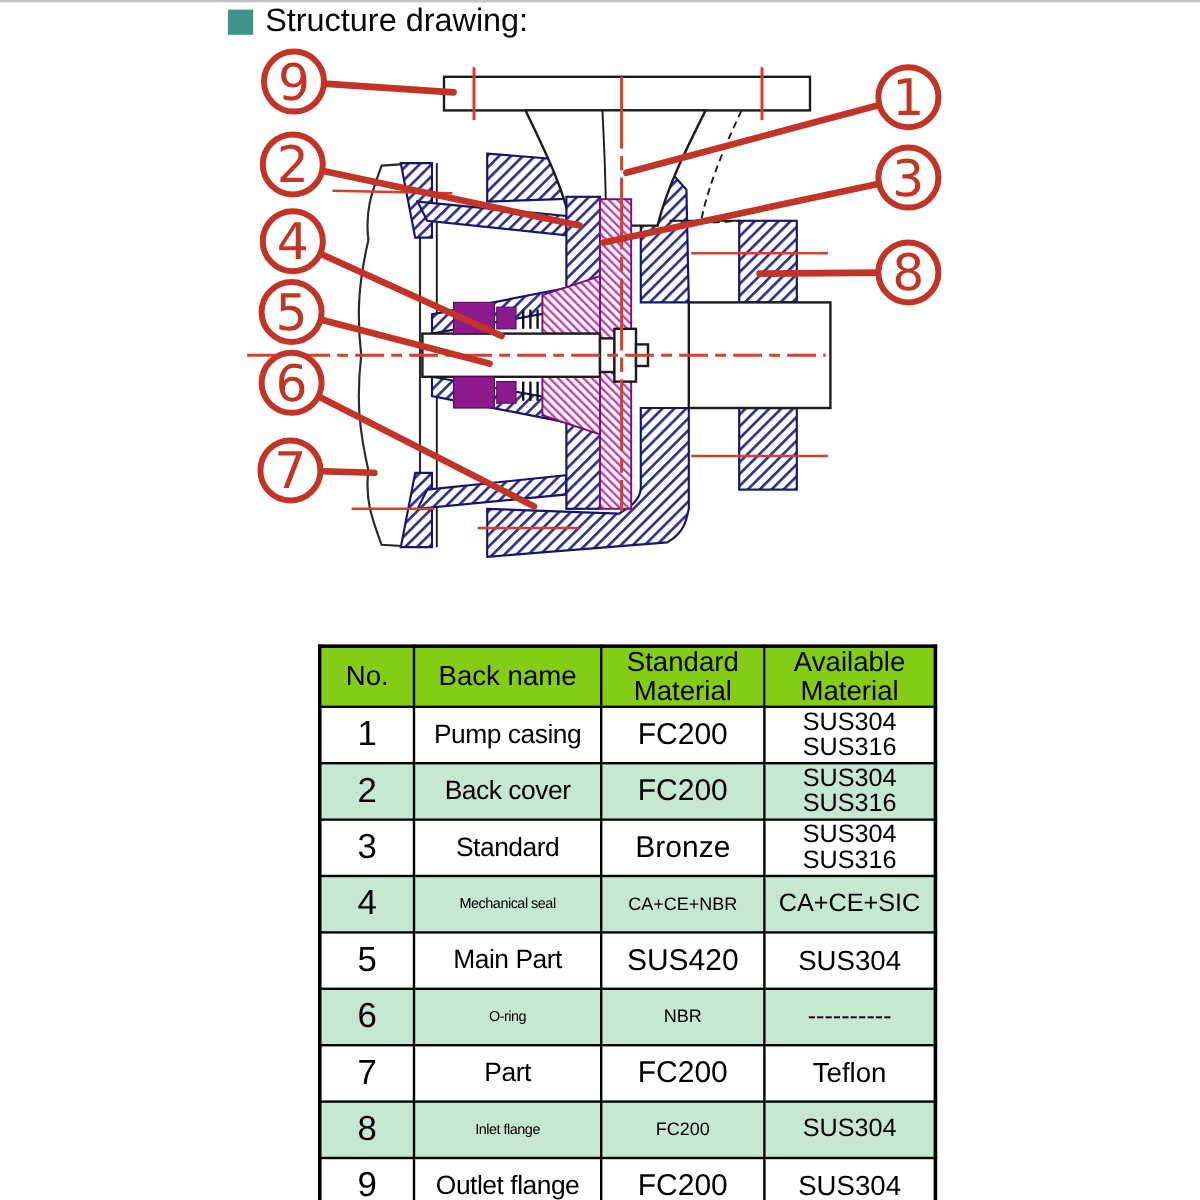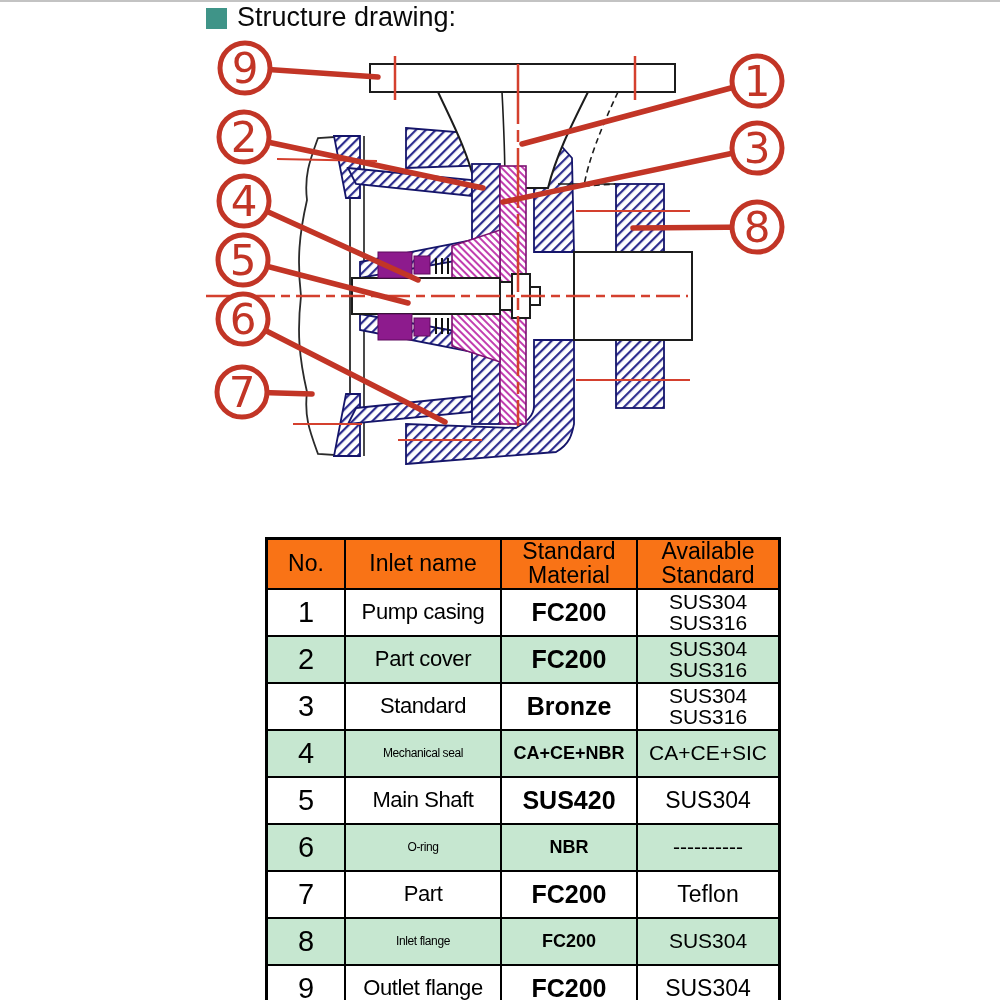--- a/index.html
+++ b/index.html
@@ -2,45 +2,45 @@
 <html><head>
 <meta charset="utf-8">
 <style>
   html,body{margin:0;padding:0;}
   body{
     width:1000px;height:1000px;background:#ffffff;position:relative;overflow:hidden;
     font-family:"Liberation Sans", sans-serif;color:#000;
   }
   .top-edge{position:absolute;top:0;left:0;width:1000px;height:2px;background:#c3c3c3;}
   
-  .title-row{position:absolute;left:206px;top:2px;display:flex;align-items:center;height:30px;text-align:center;}
+  .title-row{position:absolute;left:190px;top:2px;display:flex;align-items:center;height:30px;text-align:center;}
   .bullet{width:21px;height:21px;background:#3f9488;margin-right:10px;margin-top:2px;}
   .title-text{font-size:27px;color:#0a0a0a;}
   
   .drawing{position:absolute;left:0;top:0;width:1000px;height:532px;}
   
   table.parts{
     position:absolute;left:265px;top:537px;width:488px;
     border-collapse:collapse;table-layout:fixed;
     border:3px solid #000;
   }
   table.parts th, table.parts td{
     border:2px solid #000;text-align:center;vertical-align:middle;
     padding:0 2px;white-space:pre-line;overflow:hidden;
   }
-  table.parts th{background:#f97316;font-weight:normal;font-size:23px;line-height:1.04;height:46px;}
+  table.parts th{background:#84cc16;font-weight:normal;font-size:23px;line-height:1.04;height:46px;}
   table.parts td{height:45px;background:#ffffff;}
   tr.shaded td{background:#c6e7d0;}
   td.c-no{font-size:29px;}
   td.c-part{font-size:22px;letter-spacing:-0.4px;white-space:nowrap;}
-  td.c-std{font-size:25px;font-weight:bold;}
+  td.c-std{font-size:25px;}
   td.c-avail{font-size:23px;}
   td.two-line{font-size:21px !important;line-height:1.02;white-space:pre-line;}
   tr.small td.c-part{font-size:12px;}
-  tr.small td.c-std{font-size:18px;}
+  tr.small td.c-std{font-size:15px;}
   tr.small td.c-avail{font-size:21px;}
   .col0{width:72px;} .col1{width:150px;} .col2{width:130px;} .col3{width:136px;}
 </style>
 </head>
 <body>
 
 <div class="top-edge"></div>
 
 <div class="title-row">
   <div class="bullet"></div>
@@ -181,58 +181,58 @@
         <circle cx="245" cy="68" r="25" fill="#ffffff" stroke="#c23526" stroke-width="5"></circle>
         <text x="245" y="83" text-anchor="middle" fill="#c23526" font-size="42" class="callout-num">9</text>
       </g>
     </g>
 </svg>
 
 <table class="parts">
   <thead>
     <tr id="header-row">
         <th class="col0">No.</th>
-        <th class="col1">Inlet name</th>
+        <th class="col1">Back name</th>
         <th class="col2">Standard
 Material</th>
         <th class="col3">Available
-Standard</th>
+Material</th>
       </tr>
   </thead>
   <tbody id="table-body">
       <tr>
         <td class="c-no">1</td>
         <td class="c-part">Pump casing</td>
         <td class="c-std">FC200</td>
         <td class="c-avail two-line">SUS304
 SUS316</td>
       </tr>
       <tr class="shaded">
         <td class="c-no">2</td>
-        <td class="c-part">Part cover</td>
+        <td class="c-part">Back cover</td>
         <td class="c-std">FC200</td>
         <td class="c-avail two-line">SUS304
 SUS316</td>
       </tr>
       <tr>
         <td class="c-no">3</td>
         <td class="c-part">Standard</td>
         <td class="c-std">Bronze</td>
         <td class="c-avail two-line">SUS304
 SUS316</td>
       </tr>
       <tr class="shaded small">
         <td class="c-no">4</td>
         <td class="c-part">Mechanical seal</td>
         <td class="c-std">CA+CE+NBR</td>
         <td class="c-avail">CA+CE+SIC</td>
       </tr>
       <tr>
         <td class="c-no">5</td>
-        <td class="c-part">Main Shaft</td>
+        <td class="c-part">Main Part</td>
         <td class="c-std">SUS420</td>
         <td class="c-avail">SUS304</td>
       </tr>
       <tr class="shaded small">
         <td class="c-no">6</td>
         <td class="c-part">O-ring</td>
         <td class="c-std">NBR</td>
         <td class="c-avail">----------</td>
       </tr>
       <tr>

